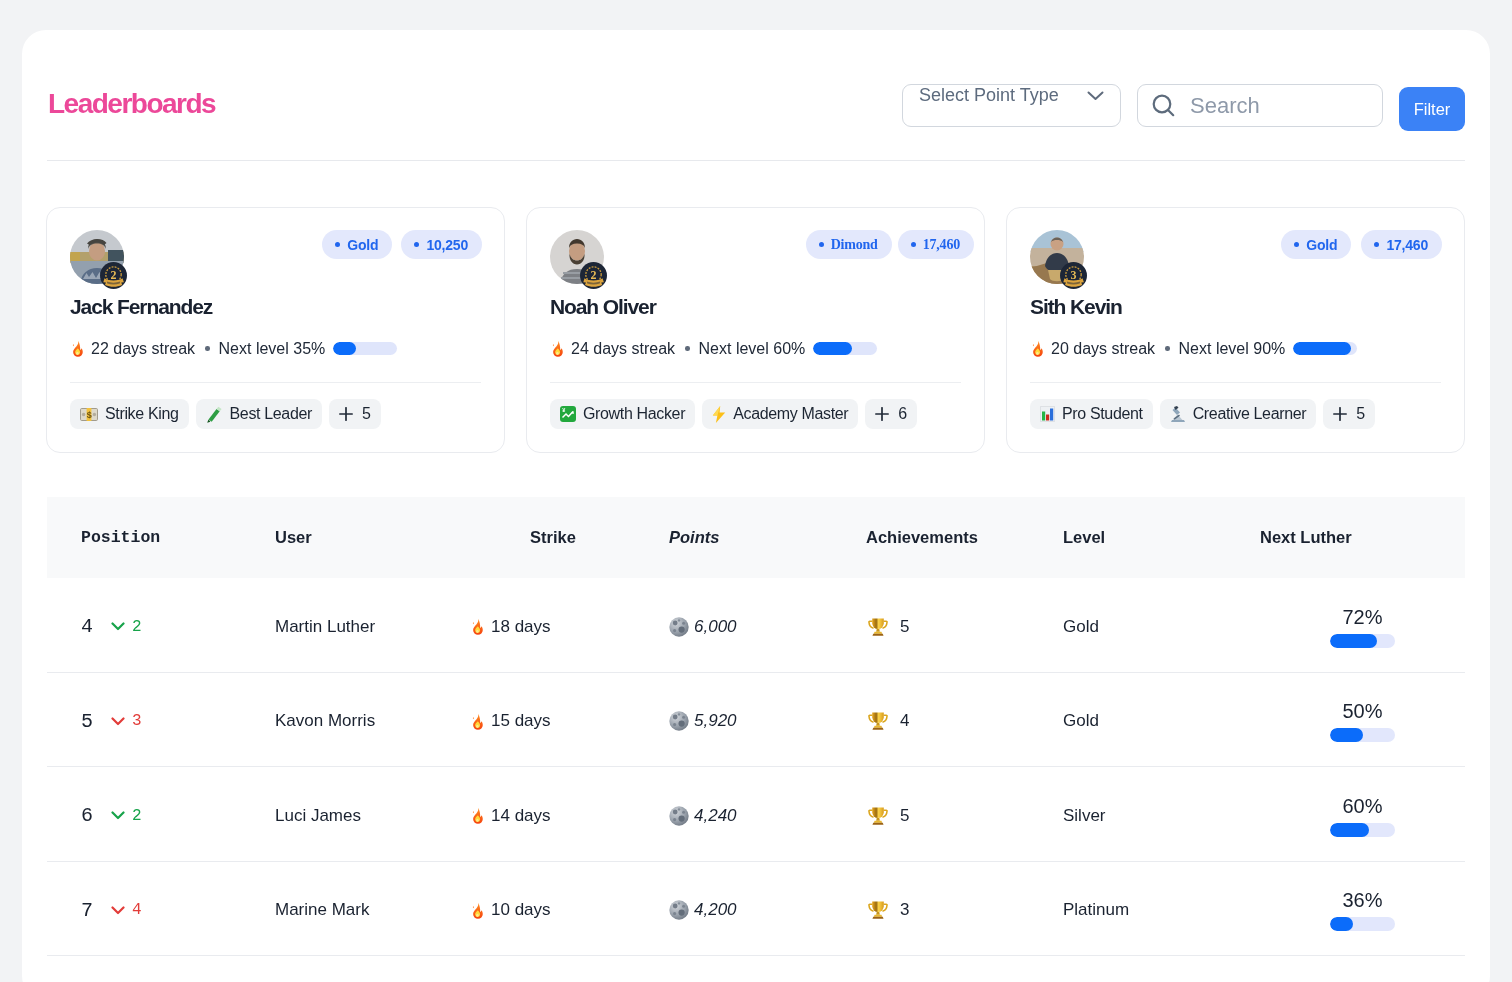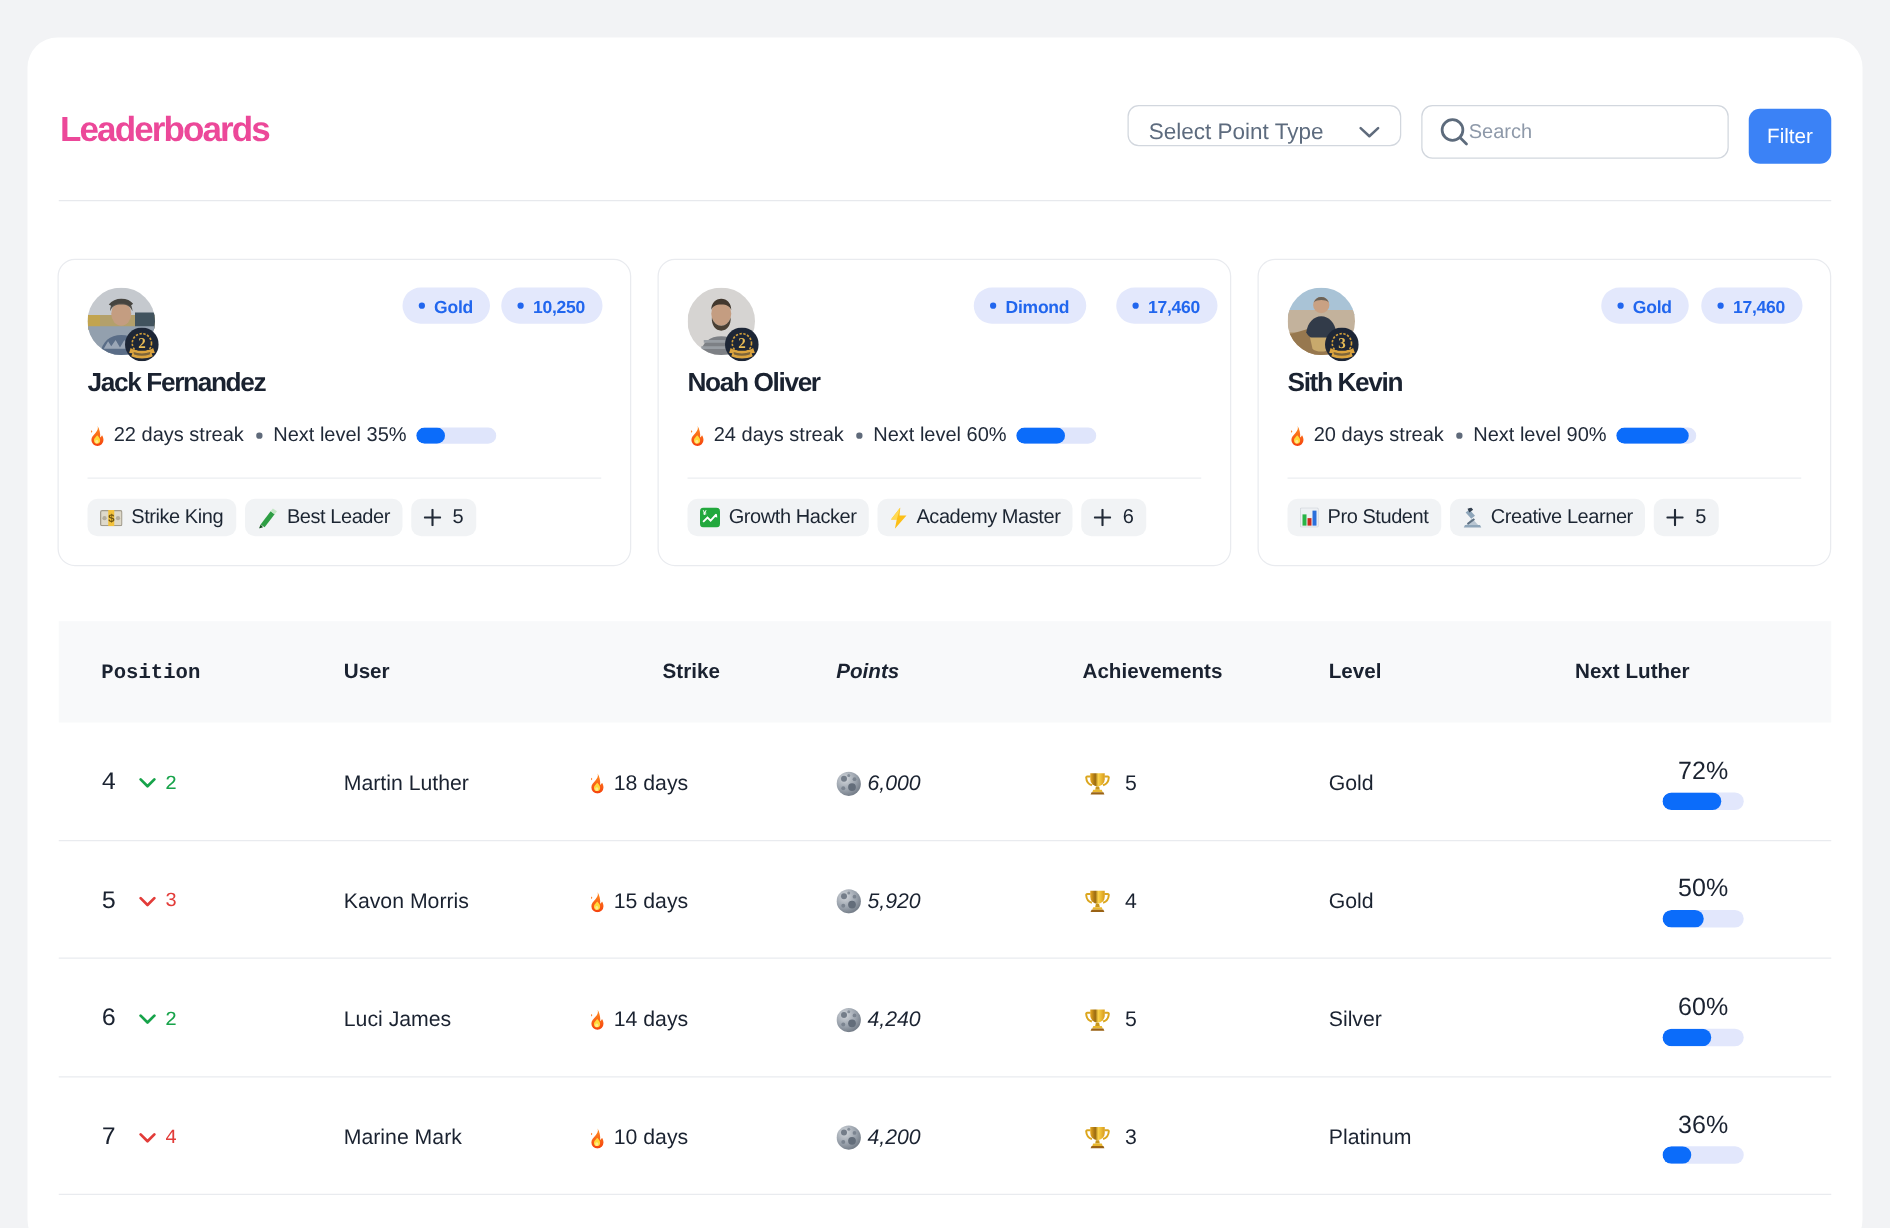--- a/index.html
+++ b/index.html
@@ -1,26 +1,26 @@
 <!DOCTYPE html>
 <html><head>
 <meta charset="utf-8">
 <style>
 * { margin:0; padding:0; box-sizing:border-box; }
 html,body { width:1512px; height:982px; overflow:hidden; }
 body { background:#f2f3f5; font-family:"Liberation Sans", sans-serif; color:#1a2230; }
 .panel { position:absolute; left:22px; top:30px; width:1468px; height:970px; background:#fff; border-radius:24px; }
 .title { position:absolute; left:26px; top:58px; font-size:28px; letter-spacing:-1.5px; font-weight:bold; color:#ec4899; }
 .controls { position:absolute; top:54px; right:25px; display:flex; gap:16px; align-items:flex-start; }
-.selbox { height:33px; border:1px solid #d2d7de; border-radius:9px; display:flex; align-items:flex-end; padding:0 16px; color:#5d6b7e; font-size:18px; background:#fff; }
+.selbox { height:43px; border:1px solid #d2d7de; border-radius:9px; display:flex; align-items:flex-start; padding:0 16px; color:#5d6b7e; font-size:18px; background:#fff; }
 .selbox .chev { margin-left:auto; }
 .sel1 { width:219px; }
 .sel2 { width:194px; }
 .searchbox { width:246px; height:43px; border:1px solid #d2d7de; border-radius:9px; display:flex; align-items:center; padding:0 14px; background:#fff; }
-.searchbox .ph { color:#8e99a9; font-size:16px; }
+.searchbox .ph { color:#8e99a9; font-size:22px; margin-left:15px; }
 .filterbtn { width:66px; height:44px; margin-top:3px; background:#3b82f6; color:#fff; border-radius:9px; display:flex; align-items:center; justify-content:center; font-size:16.5px; }
 .hdivider { position:absolute; top:130px; left:25px; width:1418px; height:1px; background:#e7e9ed; }
 
 .cards { position:absolute; top:177px; left:24px; width:1420px; }
 .ucard { position:absolute; top:0; width:459px; height:246px; border:1px solid #e9ebef; border-radius:14px; background:#fff; }
 .c1 { left:0; } .c2 { left:480px; } .c3 { left:960px; }
 .avatar { position:absolute; left:23px; top:22px; width:54px; height:54px; border-radius:50%; overflow:hidden; }
 .rankbadge { position:absolute; left:53px; top:54px; width:27px; height:27px; }
 .pillrow { position:absolute; top:22px; display:flex; gap:10px; }
 .pill { height:29px; border-radius:15px; background:#e3e8fc; color:#2166ee; font-size:14px; font-weight:bold; letter-spacing:-0.2px; display:flex; align-items:center; padding:0 14px 0 13px; }
@@ -164,21 +164,21 @@
         <path d="M10 54c1.5-10.5 8-15 17-15s15.5 4.5 17 15z" fill="#7d8085"></path>
         <path d="M11 48h32M13 43h28" stroke="#989da3" stroke-width="2.2"></path>
       </svg></div>
       <svg class="rankbadge" viewBox="0 0 27 27">
         <circle cx="13.5" cy="13.5" r="13.5" fill="#1d2636"></circle>
         <circle cx="13.5" cy="12.6" r="7.7" fill="none" stroke="#cf9d3a" stroke-width="1.3" stroke-dasharray="1.9 1.2"></circle>
         <path d="M4.5 16.3C8 19.3 19 19.3 22.5 16.3l1.4 4-2.6.3.9 2.3c-5.6 2.4-11.6 2.4-17.2 0l.9-2.3-2.6-.3z" fill="#dca43e"></path>
           <path d="M6.8 19.6c4.2 1.5 9.2 1.5 13.4 0l-.4 1.9c-4.1 1.4-8.5 1.4-12.6 0z" fill="#1d2636" opacity=".5"></path>
         <text x="13.5" y="16.6" font-family="Liberation Serif" font-size="12" font-weight="bold" fill="#e8bc55" text-anchor="middle">2</text>
       </svg>
-      <div class="pillrow" style="right:10px; gap:24px;">
+      <div class="pillrow" style="right:10px; gap:6px;font-family:Liberation Serif, serif;">
           <div class="pill"><span class="dot"></span>Dimond</div>
           <div class="pill"><span class="dot"></span>17,460</div>
         </div>
       <div class="uname">Noah Oliver</div>
       <div class="streak">
         <svg width="13" height="17" viewBox="0 0 32 40" style="margin-right:7px">
             <path fill="#ff7419" d="M6 9.5c1.2 1.8 1 3.3-.3 4.9-.8-1.1-1.4-2.4-1-3.7z"></path>
             <path fill="url(#gflame)" d="M17.5 1.2c1.6 5.6-.6 9.6-4.3 13.6C9.1 19.2 5.2 23.2 5.2 28.7a11.9 11.9 0 0 0 23.8 0c0-3.5-1.1-6.7-2.9-9.3-.7 1.9-2 3.4-3.8 4.2C23.6 17.2 21 7.2 17.5 1.2z"></path>
             <path fill="#ffd93b" d="M16.8 19.5c4 4.3 5.6 7 5.6 10.1a6.1 6.1 0 0 1-12.2 0c0-2.7 1.7-5 3.6-6.9 1.1-1 2-2.1 3-3.2z"></path>
             <ellipse cx="15.8" cy="31.8" rx="3.1" ry="3.8" fill="#ffeb8c"></ellipse>

